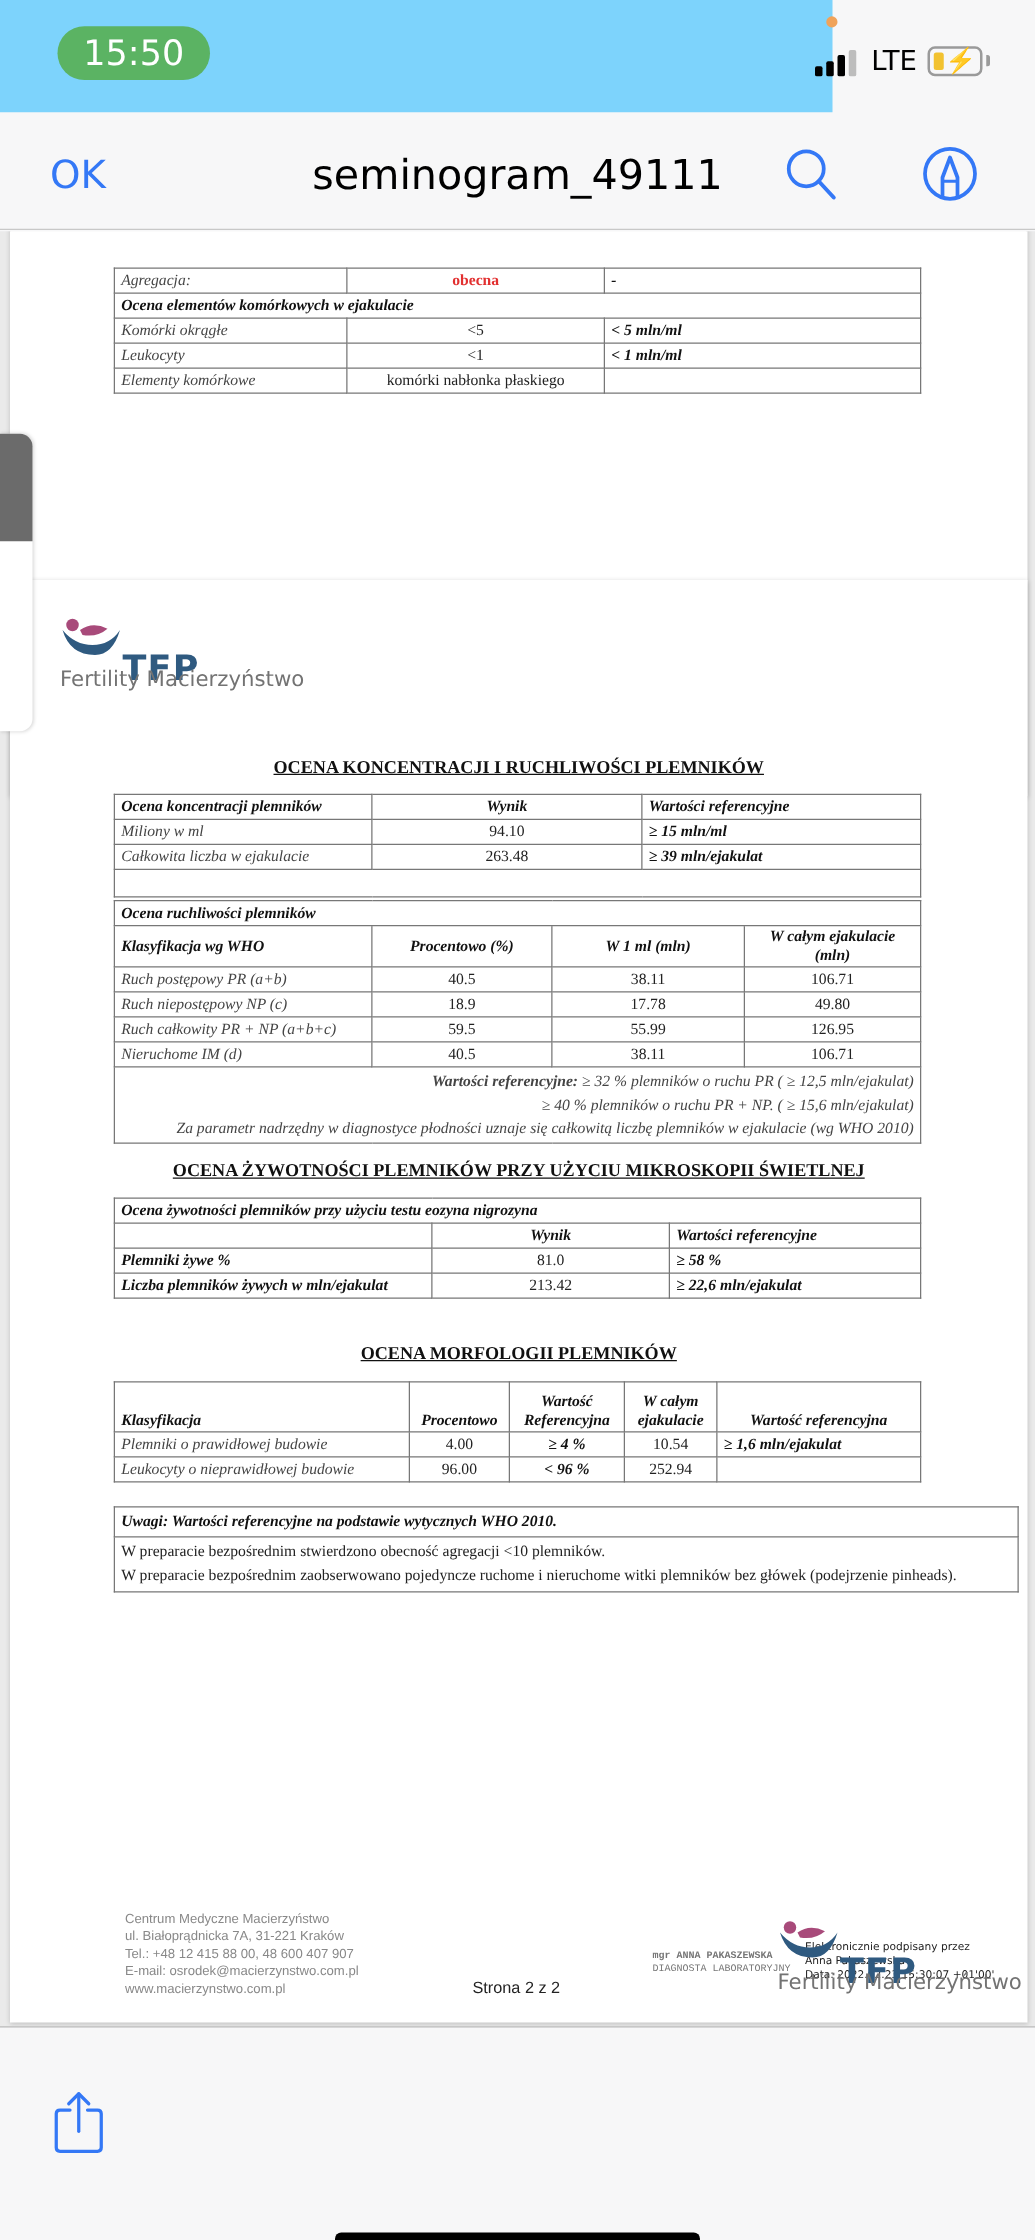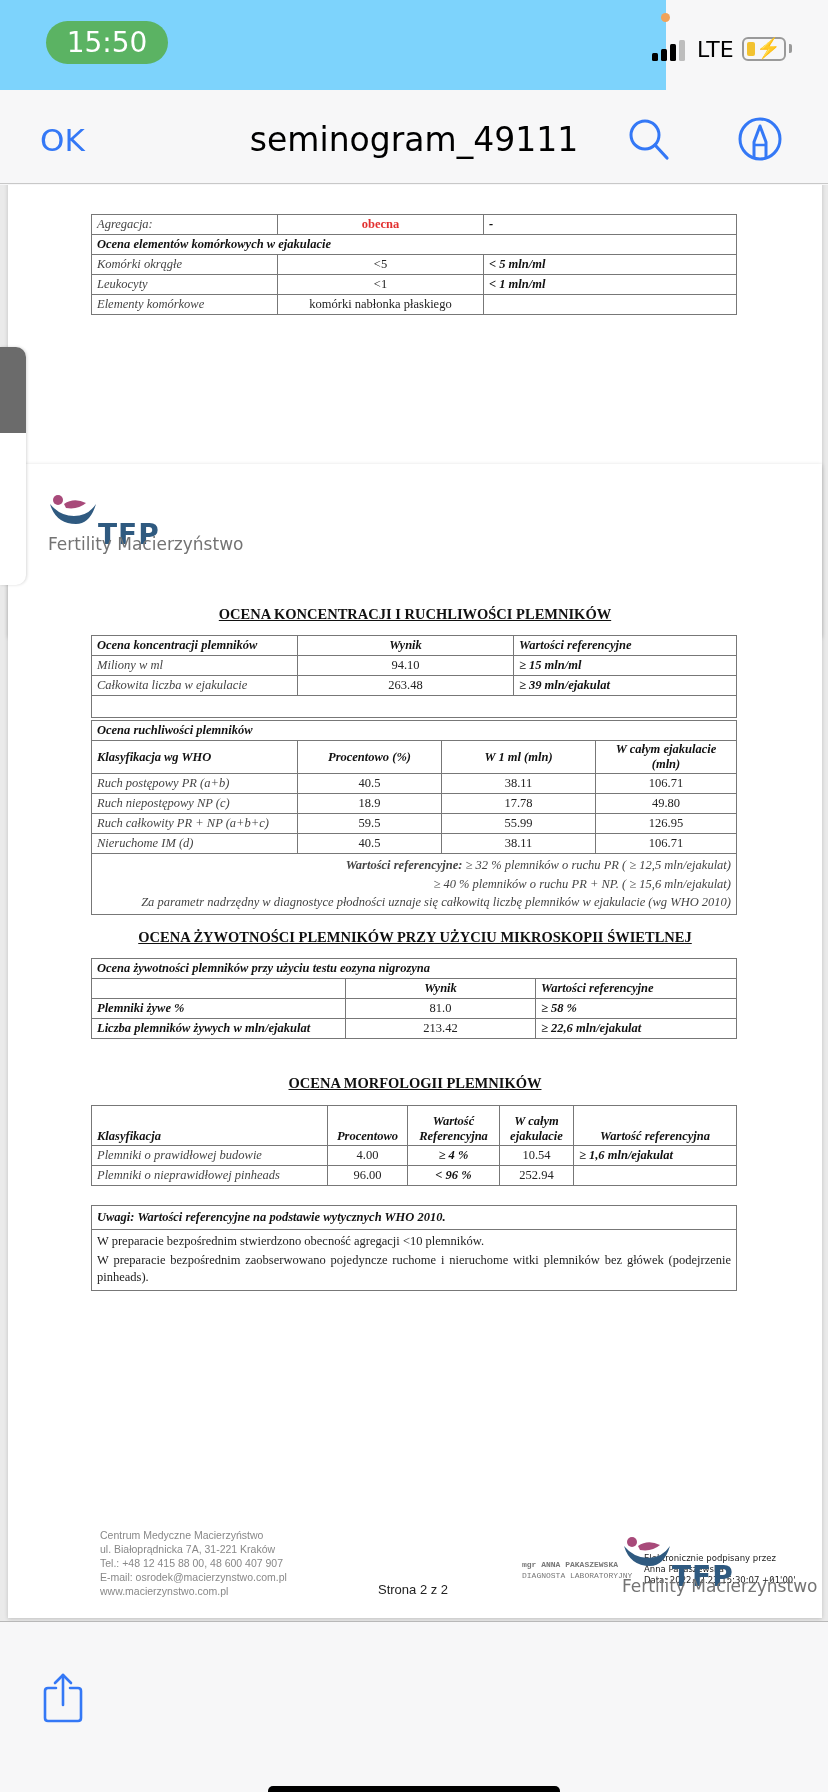--- a/index.html
+++ b/index.html
@@ -295,30 +295,30 @@
         <td class="bi c" style="vertical-align:bottom">Wartość referencyjna</td>
       </tr>
       <tr>
         <td class="it">Plemniki o prawidłowej budowie</td>
         <td class="c">4.00</td>
         <td class="bi c">≥ 4 %</td>
         <td class="c">10.54</td>
         <td class="bi">≥ 1,6 mln/ejakulat</td>
       </tr>
       <tr>
-        <td class="it">Plemniki o nieprawidłowej pinheads</td>
+        <td class="it">Leukocyty o nieprawidłowej budowie</td>
         <td class="c">96.00</td>
         <td class="bi c">&lt; 96 %</td>
         <td class="c">252.94</td>
         <td></td>
       </tr>
     </tbody>
       </table>
 
-    <table class="tbl" style="left:83px;top:741px;width:646px;">
+    <table class="tbl" style="left:83px;top:741px;width:724px;">
       <tbody>
           <tr>
         <td class="bi" style="height:24px">Uwagi: Wartości referencyjne na podstawie wytycznych WHO 2010.</td>
       </tr>
       <tr>
         <td style="line-height:17px;padding:3px 5px 4px;text-align:justify;margin-top:12px;">
           <div>W preparacie bezpośrednim stwierdzono obecność agregacji &lt;10 plemników.</div>
           <div style="margin-top:2px">W preparacie bezpośrednim zaobserwowano pojedyncze ruchome i nieruchome witki plemników bez główek (podejrzenie pinheads).</div>
         </td>
       </tr>

